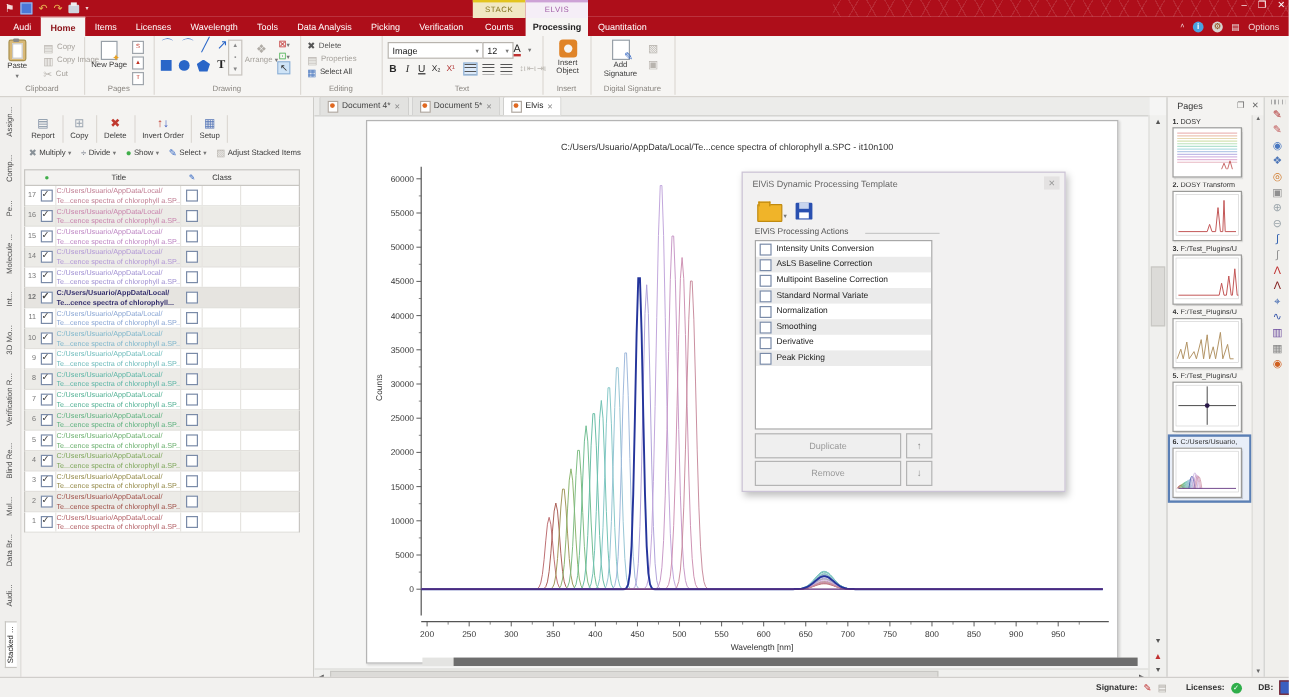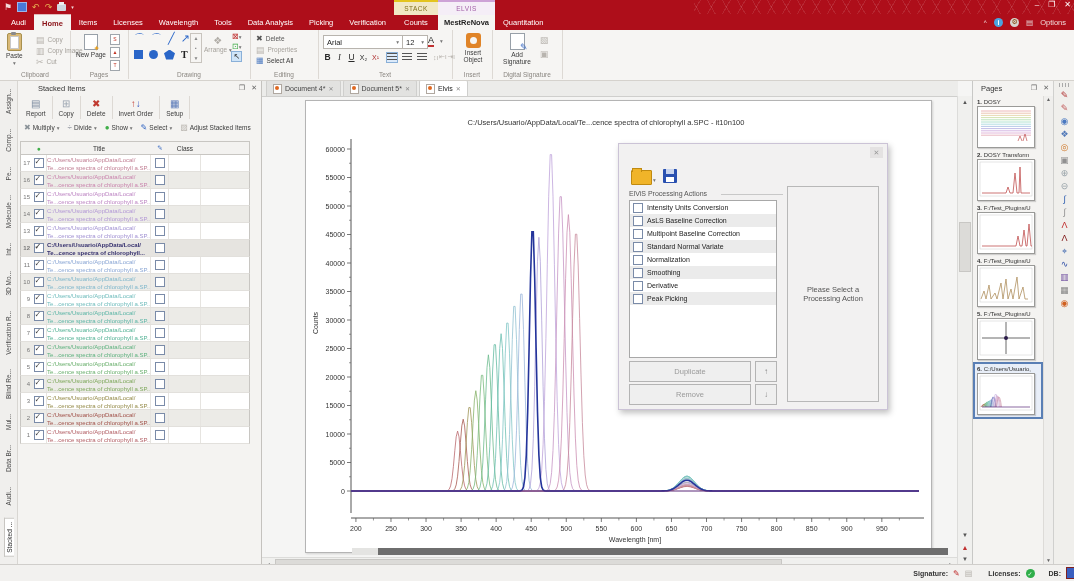--- a/index.html
+++ b/index.html
@@ -189,21 +189,21 @@
       <div class="mtab">Tools</div>
       <div class="mtab">Data Analysis</div>
       <div class="mtab">Picking</div>
       <div class="mtab">Verification</div>
       <div class="ctx">
         <div class="ctx-top" style="background: rgb(241, 232, 196); color: rgb(128, 112, 28); border-top: 2px solid rgb(227, 196, 30);">STACK</div>
         <div class="ctx-tab">Counts</div>
       </div>
       <div class="ctx">
         <div class="ctx-top" style="background: rgb(245, 238, 247); color: rgb(163, 97, 168); border-top: 2px solid rgb(205, 162, 214);">ELVIS</div>
-        <div class="ctx-tab active">MestReNova</div>
+        <div class="ctx-tab active">Processing</div>
       </div>
       <div class="mtab">Quantitation</div>
     </div>
   <div class="menuright">
     <span style="font-size:6px">˄</span>
     <span class="ibadge">i</span>
     <span class="gbadge">⚙</span>
     <span style="color:#e8d8d8">▤</span>
     <span>Options</span>
   </div>
@@ -290,21 +290,21 @@
       <div class="minirow" style="color:#3a3a3a">
           <span style="color:#4a78c0;font-size:8px">▦</span>
           <span>Select All</span>
         </div>
     </div>
     <div class="glabel">Editing</div>
   </div>
 
   <div class="rgroup" style="left:318px;width:134px">
     <div class="combo" style="position:absolute;left:5px;top:5px;width:72px">
-      <span>Arial</span>
+      <span>Image</span>
         <span class="caret">▾</span>
     </div>
     <div class="combo" style="position:absolute;left:84px;top:5px;width:18px">
       <span>12</span>
         <span class="caret">▾</span>
     </div>
     <div style="position:absolute;left:110px;top:5px;font-size:9px;color:#222;border-bottom:2px solid #c03030"><span>A</span></div>
     <div style="position:absolute;left:122px;top:8px" class="caret">▾</div>
     <div style="position:absolute;left:4px;top:22px;display:flex;align-items:center;gap:1px">
       <span class="fmt" style="font-weight:bold">B</span>
@@ -357,26 +357,20 @@
     <div class="vtab">Verification R...</div>
     <div class="vtab">Blind Re...</div>
     <div class="vtab">Mul...</div>
     <div class="vtab">Data Br...</div>
     <div class="vtab">Audi...</div>
     <div class="vtab active">Stacked ...</div>
     <div class="vtab">Para...</div>
   </div>
 
 <div class="spanel">
-  <div class="phead">
-    <span>Stacked Items</span>
-    <span class="sp"></span>
-    <span class="phico">❐</span>
-    <span class="phico">✕</span>
-  </div>
   <div class="tbar1">
       <div class="tbtn-v">
         <span class="ticon" style="color:#7c8ca0">▤</span>
         <span class="tlabel">Report</span>
       </div>
       <div class="tbtn-v">
         <span class="ticon" style="color:#9aa4b0">⊞</span>
         <span class="tlabel">Copy</span>
       </div>
       <div class="tbtn-v">
@@ -829,20 +823,23 @@
     <div class="vthumb"></div>
     <div class="bottomset">
       <div class="b">▼</div>
       <div class="b red">▲</div>
       <div class="b">▼</div>
     </div>
   </div>
 </div>
 
 <div class="dialog">
+  <div class="dlg-title">
+      <span>ElViS Dynamic Processing Template</span>
+    </div>
   <div class="dlg-close">✕</div>
   <div class="folder"></div>
   <div class="fcaret">▾</div>
   <div class="floppy"></div>
   <div class="dlg-section">ElViS Processing Actions</div>
   <div class="dlg-secline"></div>
   <div class="dlg-list">
       <div class="ditem">
         <span class="cb"></span>
         <span>Intensity Units Conversion</span>
@@ -873,21 +870,20 @@
       </div>
       <div class="ditem alt">
         <span class="cb"></span>
         <span>Peak Picking</span>
       </div>
     </div>
   <div class="dbtn" style="top:240px">Remove</div>
   <div class="dbtn" style="top:217px">Duplicate</div>
   <div class="abtn" style="top:217px">↑</div>
   <div class="abtn" style="top:240px">↓</div>
-  <div class="dlg-right">Please Select a Processing Action</div>
 </div>
 
 <div class="ppanel">
   <div class="phead">
     <span style="margin-left:-12px">Pages</span>
     <span class="sp"></span>
     <span class="phico">❐</span>
     <span class="phico">✕</span>
   </div>
   <div class="pitems">

